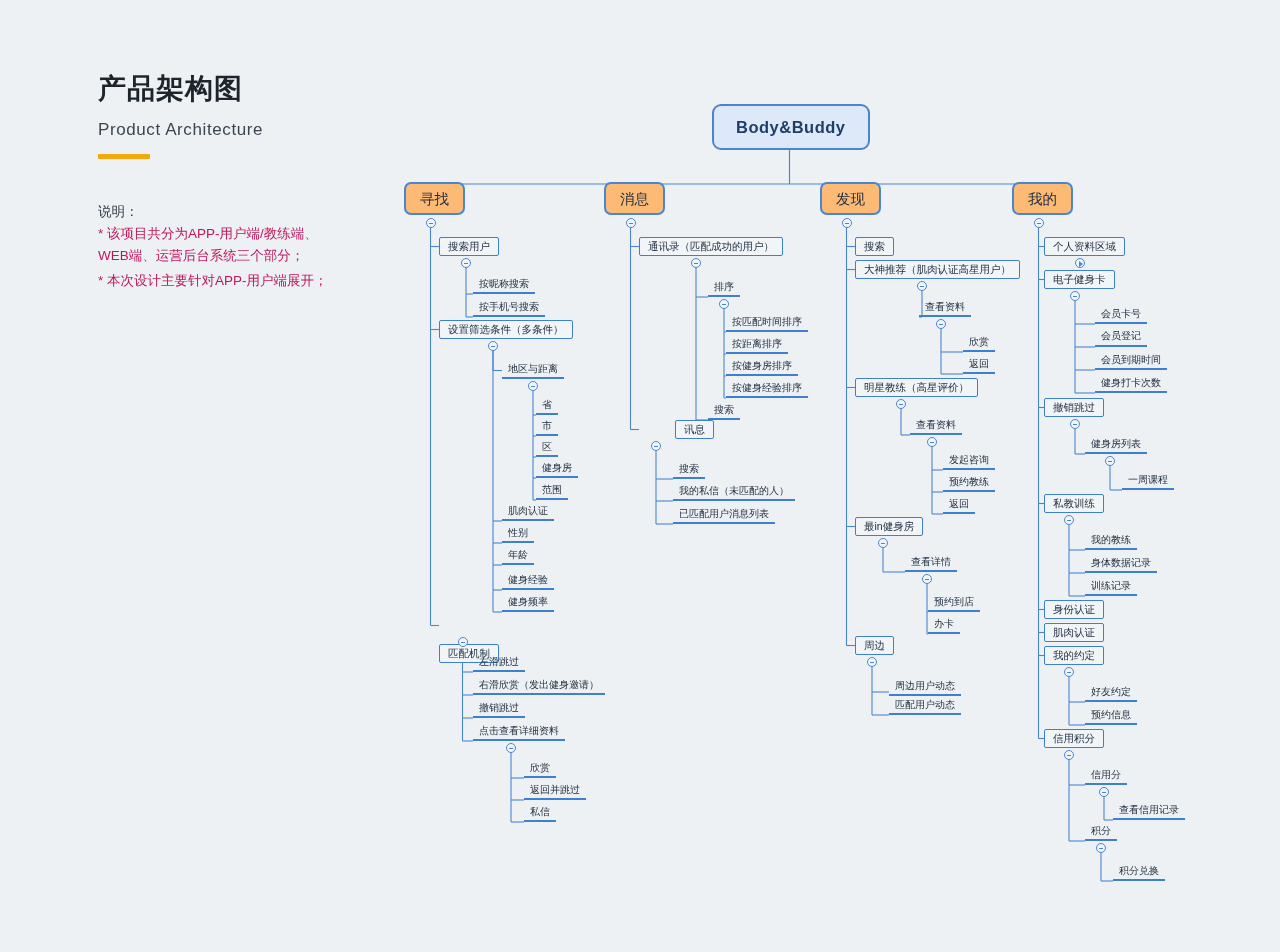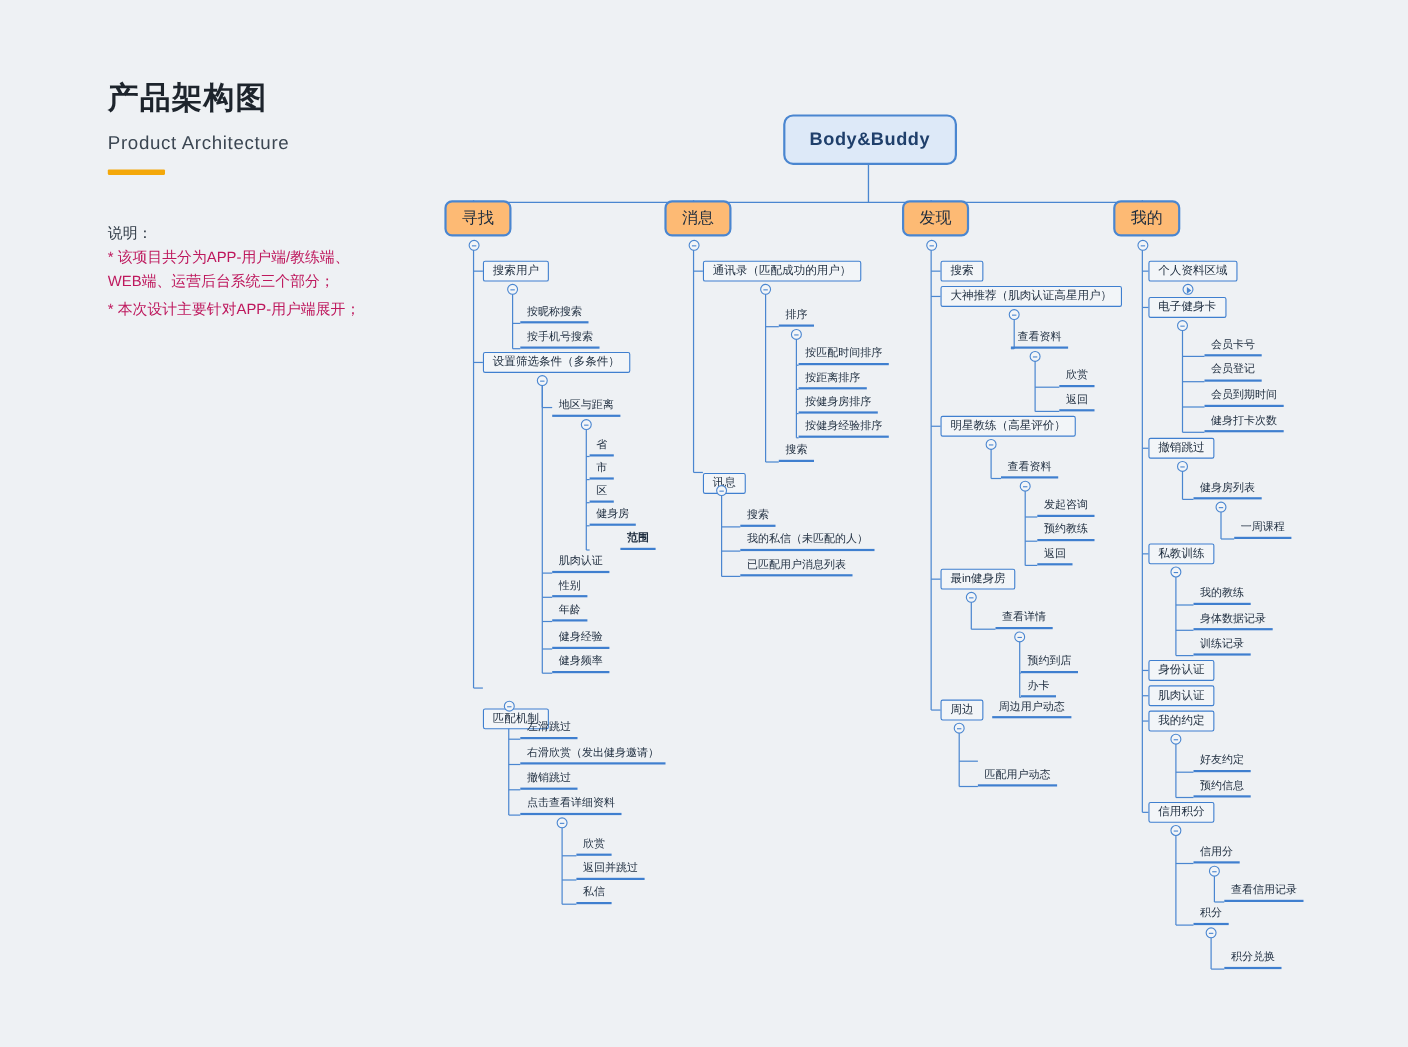--- a/index.html
+++ b/index.html
@@ -197,21 +197,21 @@
       <div class="node n-leaf" style="left: 473px; top: 277px;"><span>按昵称搜索</span></div>
       <div class="node n-leaf" style="left: 473px; top: 300px;"><span>按手机号搜索</span></div>
       <div class="node n-l3" style="left: 439px; top: 320px;"><span>设置筛选条件（多条件）</span></div>
       <div class="toggle" style="left: 488px; top: 341px;"></div>
       <div class="node n-leaf" style="left: 502px; top: 362px;"><span>地区与距离</span></div>
       <div class="toggle" style="left: 528px; top: 381px;"></div>
       <div class="node n-leaf" style="left: 536px; top: 398px;"><span>省</span></div>
       <div class="node n-leaf" style="left: 536px; top: 419px;"><span>市</span></div>
       <div class="node n-leaf" style="left: 536px; top: 440px;"><span>区</span></div>
       <div class="node n-leaf" style="left: 536px; top: 461px;"><span>健身房</span></div>
-      <div class="node n-leaf" style="left: 564px; top: 483px; font-weight: bold;"><span>范围</span></div>
+      <div class="node n-leaf" style="left: 536px; top: 483px;"><span>范围</span></div>
       <div class="node n-leaf" style="left: 502px; top: 504px;"><span>肌肉认证</span></div>
       <div class="node n-leaf" style="left: 502px; top: 526px;"><span>性别</span></div>
       <div class="node n-leaf" style="left: 502px; top: 548px;"><span>年龄</span></div>
       <div class="node n-leaf" style="left: 502px; top: 573px;"><span>健身经验</span></div>
       <div class="node n-leaf" style="left: 502px; top: 595px;"><span>健身频率</span></div>
       <div class="node n-l3" style="left: 439px; top: 616px; margin-top: 28px;"><span>匹配机制</span></div>
       <div class="toggle" style="left: 457.5px; top: 637px;"></div>
       <div class="node n-leaf" style="left: 473px; top: 655px;"><span>左滑跳过</span></div>
       <div class="node n-leaf" style="left: 473px; top: 678px;"><span>右滑欣赏（发出健身邀请）</span></div>
       <div class="node n-leaf" style="left: 473px; top: 701px;"><span>撤销跳过</span></div>
@@ -222,21 +222,21 @@
       <div class="node n-leaf" style="left: 524px; top: 805px;"><span>私信</span></div>
       <div class="node n-l3" style="left: 639px; top: 237px;"><span>通讯录（匹配成功的用户）</span></div>
       <div class="toggle" style="left: 691px; top: 258px;"></div>
       <div class="node n-leaf" style="left: 708px; top: 280px;"><span>排序</span></div>
       <div class="toggle" style="left: 719px; top: 299px;"></div>
       <div class="node n-leaf" style="left: 726px; top: 315px;"><span>按匹配时间排序</span></div>
       <div class="node n-leaf" style="left: 726px; top: 337px;"><span>按距离排序</span></div>
       <div class="node n-leaf" style="left: 726px; top: 359px;"><span>按健身房排序</span></div>
       <div class="node n-leaf" style="left: 726px; top: 381px;"><span>按健身经验排序</span></div>
       <div class="node n-leaf" style="left: 708px; top: 403px;"><span>搜索</span></div>
-      <div class="node n-l3" style="left: 639px; top: 420px; margin-top: 10px;"><span>讯息</span></div>
+      <div class="node n-l3" style="left: 675px; top: 420px;"><span>讯息</span></div>
       <div class="toggle" style="left: 651px; top: 441px;"></div>
       <div class="node n-leaf" style="left: 673px; top: 462px;"><span>搜索</span></div>
       <div class="node n-leaf" style="left: 673px; top: 484px;"><span>我的私信（未匹配的人）</span></div>
       <div class="node n-leaf" style="left: 673px; top: 507px;"><span>已匹配用户消息列表</span></div>
       <div class="node n-l3" style="left: 855px; top: 237px;"><span>搜索</span></div>
       <div class="node n-l3" style="left: 855px; top: 260px;"><span>大神推荐（肌肉认证高星用户）</span></div>
       <div class="toggle" style="left: 917px; top: 281px;"></div>
       <div class="node n-leaf" style="left: 919px; top: 300px;"><span>查看资料</span></div>
       <div class="toggle" style="left: 936px; top: 319px;"></div>
       <div class="node n-leaf" style="left: 963px; top: 335px;"><span>欣赏</span></div>
@@ -249,21 +249,21 @@
       <div class="node n-leaf" style="left: 943px; top: 475px;"><span>预约教练</span></div>
       <div class="node n-leaf" style="left: 943px; top: 497px;"><span>返回</span></div>
       <div class="node n-l3" style="left: 855px; top: 517px;"><span>最in健身房</span></div>
       <div class="toggle" style="left: 878px; top: 538px;"></div>
       <div class="node n-leaf" style="left: 905px; top: 555px;"><span>查看详情</span></div>
       <div class="toggle" style="left: 922px; top: 574px;"></div>
       <div class="node n-leaf" style="left: 928px; top: 595px;"><span>预约到店</span></div>
       <div class="node n-leaf" style="left: 928px; top: 617px;"><span>办卡</span></div>
       <div class="node n-l3" style="left: 855px; top: 636px;"><span>周边</span></div>
       <div class="toggle" style="left: 867px; top: 657px;"></div>
-      <div class="node n-leaf" style="left: 889px; top: 636px; margin-left: 13px;"><span>周边用户动态</span></div>
+      <div class="node n-leaf" style="left: 889px; top: 679px;"><span>周边用户动态</span></div>
       <div class="node n-leaf" style="left: 889px; top: 698px;"><span>匹配用户动态</span></div>
       <div class="node n-l3" style="left: 1044px; top: 237px;"><span>个人资料区域</span></div>
       <div class="toggle collapsed" style="left: 1075px; top: 258px;"></div>
       <div class="node n-l3" style="left: 1044px; top: 270px;"><span>电子健身卡</span></div>
       <div class="toggle" style="left: 1070px; top: 291px;"></div>
       <div class="node n-leaf" style="left: 1095px; top: 307px;"><span>会员卡号</span></div>
       <div class="node n-leaf" style="left: 1095px; top: 330px; font-family: Liberation Mono, monospace;"><span>会员登记</span></div>
       <div class="node n-leaf" style="left: 1095px; top: 353px;"><span>会员到期时间</span></div>
       <div class="node n-leaf" style="left: 1095px; top: 376px;"><span>健身打卡次数</span></div>
       <div class="node n-l3" style="left: 1044px; top: 398px;"><span>撤销跳过</span></div>

